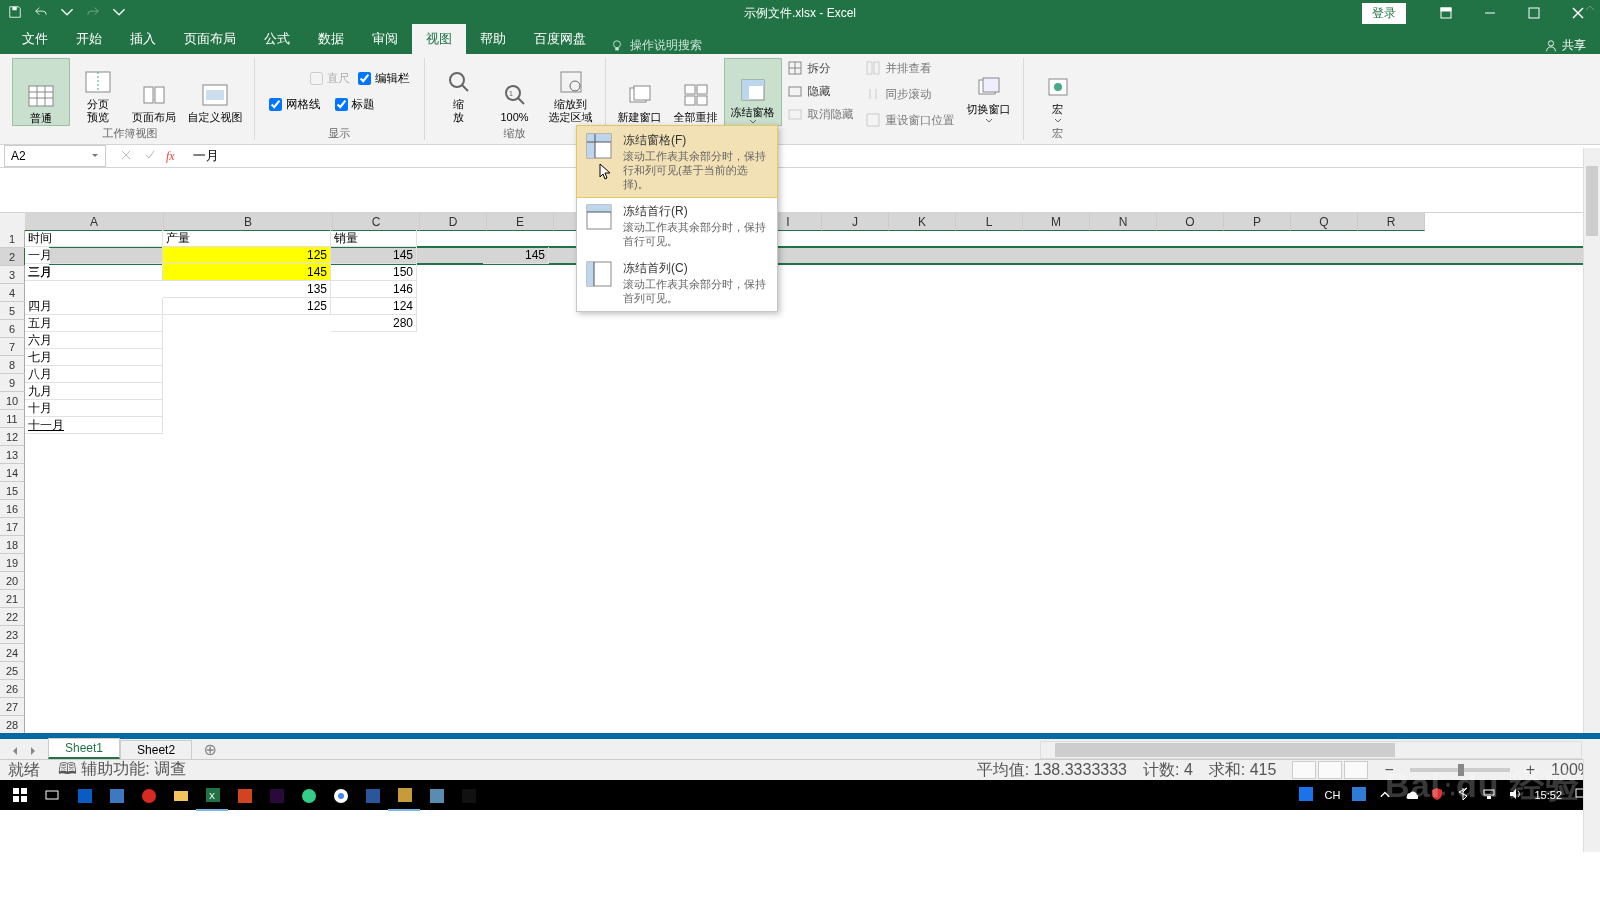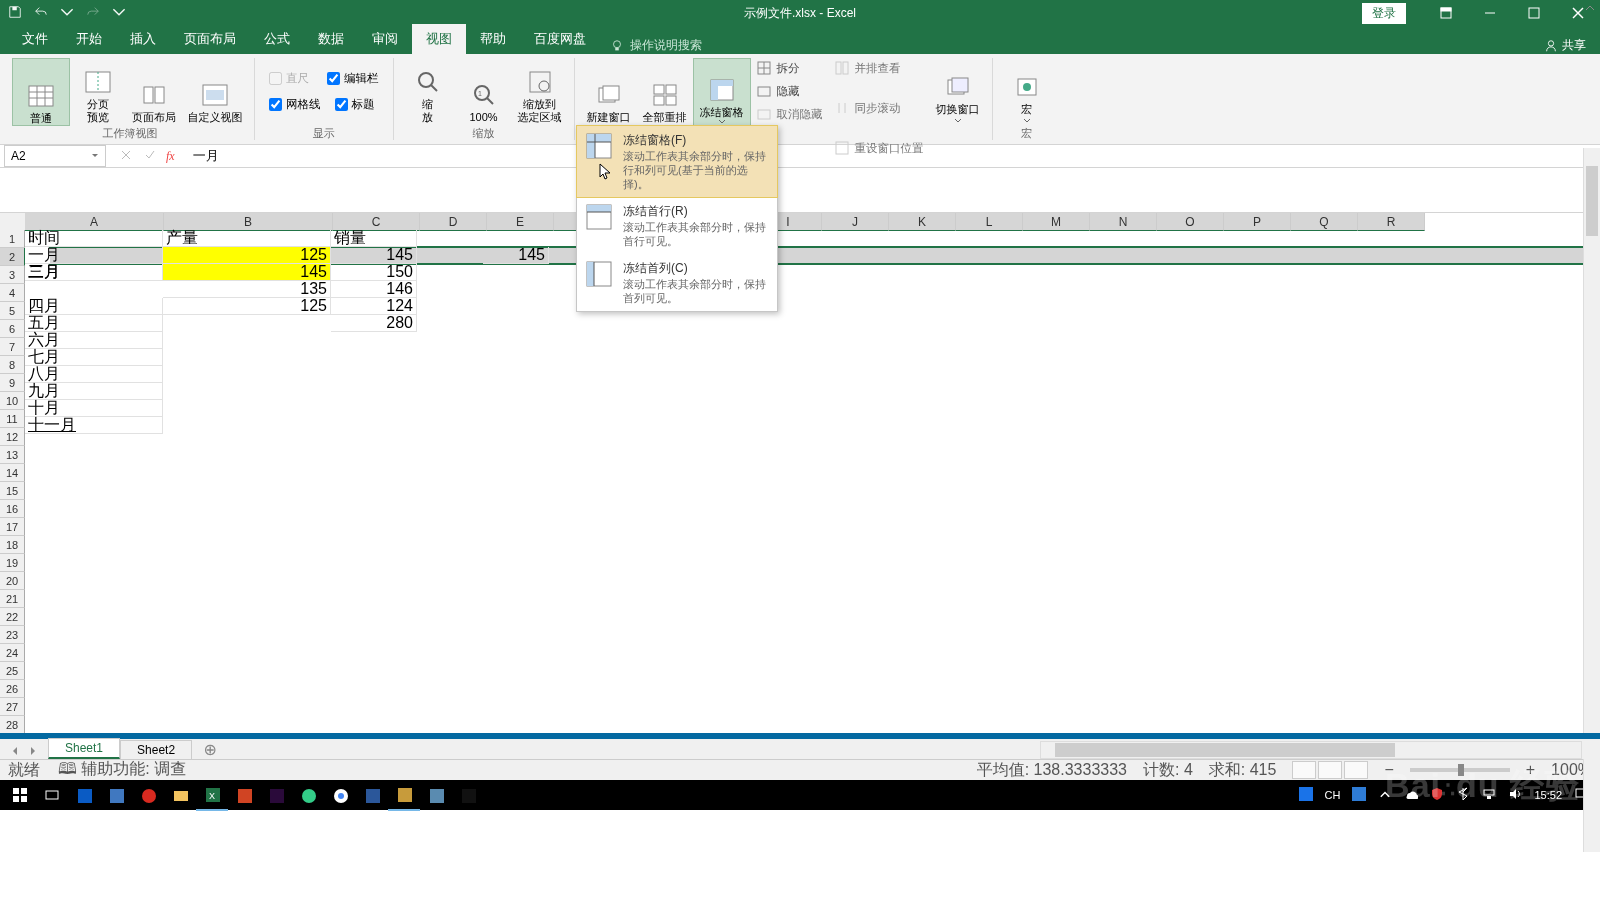--- a/index.html
+++ b/index.html
@@ -62,21 +62,21 @@
 
 .grid-wrap{position:relative;height:520px;background:#fff;}
 .corner{position:absolute;left:0;top:0;width:25px;height:17px;background:#f0f0f0;border-right:1px solid #ccc;border-bottom:1px solid #aaa;}
 .col-headers{position:absolute;left:25px;top:0;height:17px;display:flex;}
 .ch{border-right:1px solid #ccc;border-bottom:1px solid #aaa;background:#f0f0f0;display:flex;align-items:center;justify-content:center;font-size:12px;color:#333;height:17px;}
 .ch.sel{background:#d6d6d6;border-bottom-color:#217346;}
 .row-headers{position:absolute;left:0;top:17px;width:25px;}
 .rh{height:17px;border-right:1px solid #aaa;border-bottom:1px solid #ccc;background:#f0f0f0;display:flex;align-items:center;justify-content:center;font-size:11px;color:#333;}
 .rh.sel{background:#d6d6d6;border-right-color:#217346;}
 .cells{position:absolute;left:25px;top:17px;}
-.cell{position:absolute;height:17px;border-right:1px solid #e1e1e1;border-bottom:1px solid #e1e1e1;font-size:16px;padding:0 3px;display:flex;align-items:center;box-sizing:border-box;}
+.cell{position:absolute;height:17px;border-right:1px solid #e1e1e1;border-bottom:1px solid #e1e1e1;font-size:12px;padding:0 3px;display:flex;align-items:center;box-sizing:border-box;}
 .cell.num{justify-content:flex-end;}
 .row-sel{position:absolute;height:17px;background:#d5d5d5;left:25px;}
 .row-sel::after{content:'';position:absolute;inset:-1px;border-top:2px solid #217346;border-bottom:2px solid #217346;pointer-events:none;}
 .yellow{background:#ffff00 !important;}
 
 .vscroll{position:absolute;right:0;top:148px;width:16px;bottom:48px;background:#f0f0f0;border-left:1px solid #ddd;}
 .vscroll .thumb{position:absolute;left:2px;right:2px;top:18px;height:70px;background:#cdcdcd;}
 
 .sheet-tabs{height:20px;border-top:6px solid #0369a1;display:flex;align-items:flex-end;background:#f0f0f0;position:relative;}
 .sheet-nav{display:flex;gap:8px;padding:0 10px;color:#888;}
@@ -225,21 +225,21 @@
             </svg>
           </div>
           <span>自定义视图</span>
         </div>
     </div>
     <div class="glabel">工作簿视图</div>
   </div>
   <div class="rsep"></div>
   <div class="rgroup">
     <div class="ctrls" style="flex-direction:column;justify-content:center;gap:6px;padding:0 8px;">
-      <div style="display:flex;gap:18px;">
+      <div style="display:flex;gap:8px;margin-left:41px;">
         <label class="chk">
             <input type="checkbox" disabled="" style="">
             <span style="color:#aaa">直尺</span>
           </label>
         <label class="chk">
             <input type="checkbox" checked="" style="">
             <span>编辑栏</span>
           </label>
       </div>
       <div style="display:flex;gap:14px;">
@@ -342,21 +342,21 @@
               </svg></span>
             <span>隐藏</span>
           </div>
         <div class="smallrow">
             <span class="sico"><svg width="14" height="14">
                 <rect x="1" y="3" width="12" height="9" fill="none" stroke="#ccc"></rect>
               </svg></span>
             <span>取消隐藏</span>
           </div>
       </div>
-      <div style="display:flex;flex-direction:column;justify-content:center;padding:0 6px;gap:20px;">
+      <div style="display:flex;flex-direction:column;justify-content:center;padding:0 6px;gap:6px;">
         <div class="smallrow">
             <span class="sico"><svg width="14" height="14">
                 <rect x="1" y="1" width="5" height="12" fill="none" stroke="#ccc"></rect>
                 <rect x="8" y="1" width="5" height="12" fill="none" stroke="#ccc"></rect>
               </svg></span>
             <span>并排查看</span>
           </div>
         <div class="smallrow">
             <span class="sico"><svg width="14" height="14">
                 <path d="M4 2v10M10 2v10" stroke="#ccc"></path>

